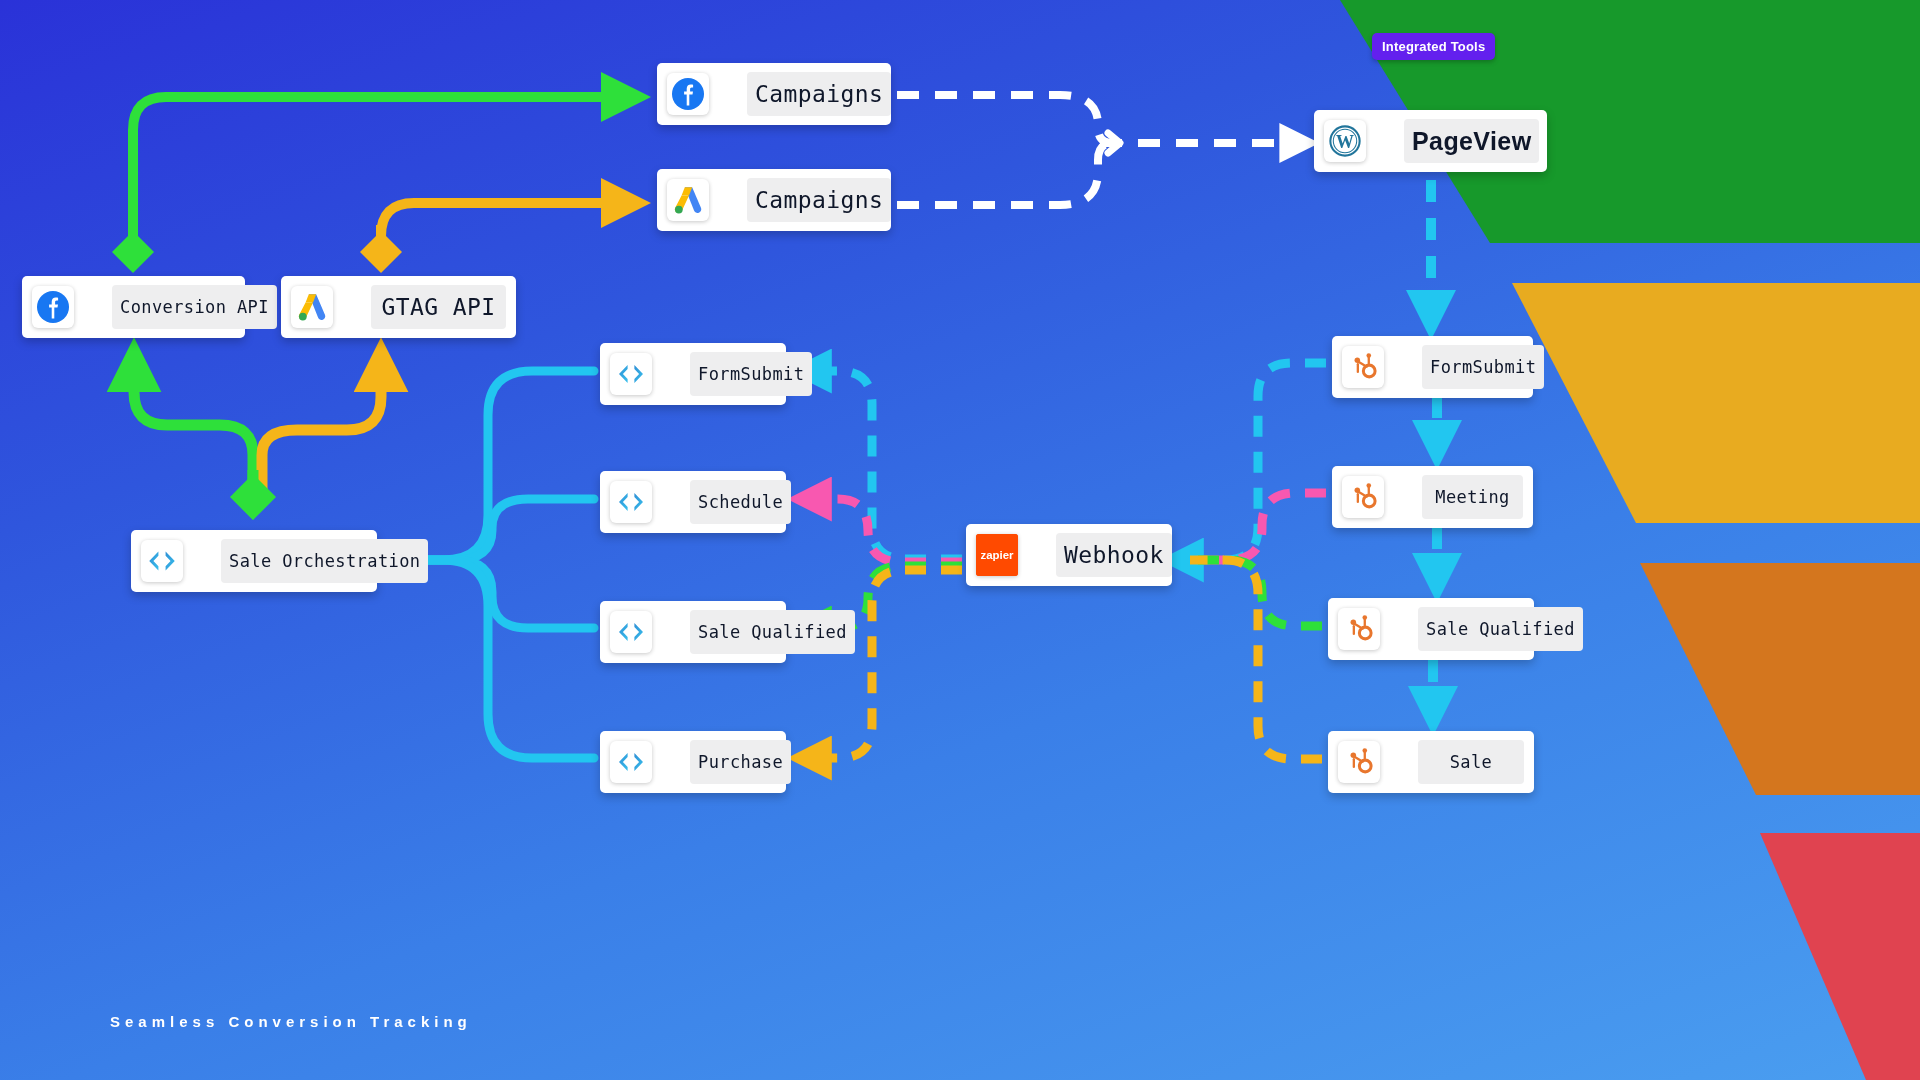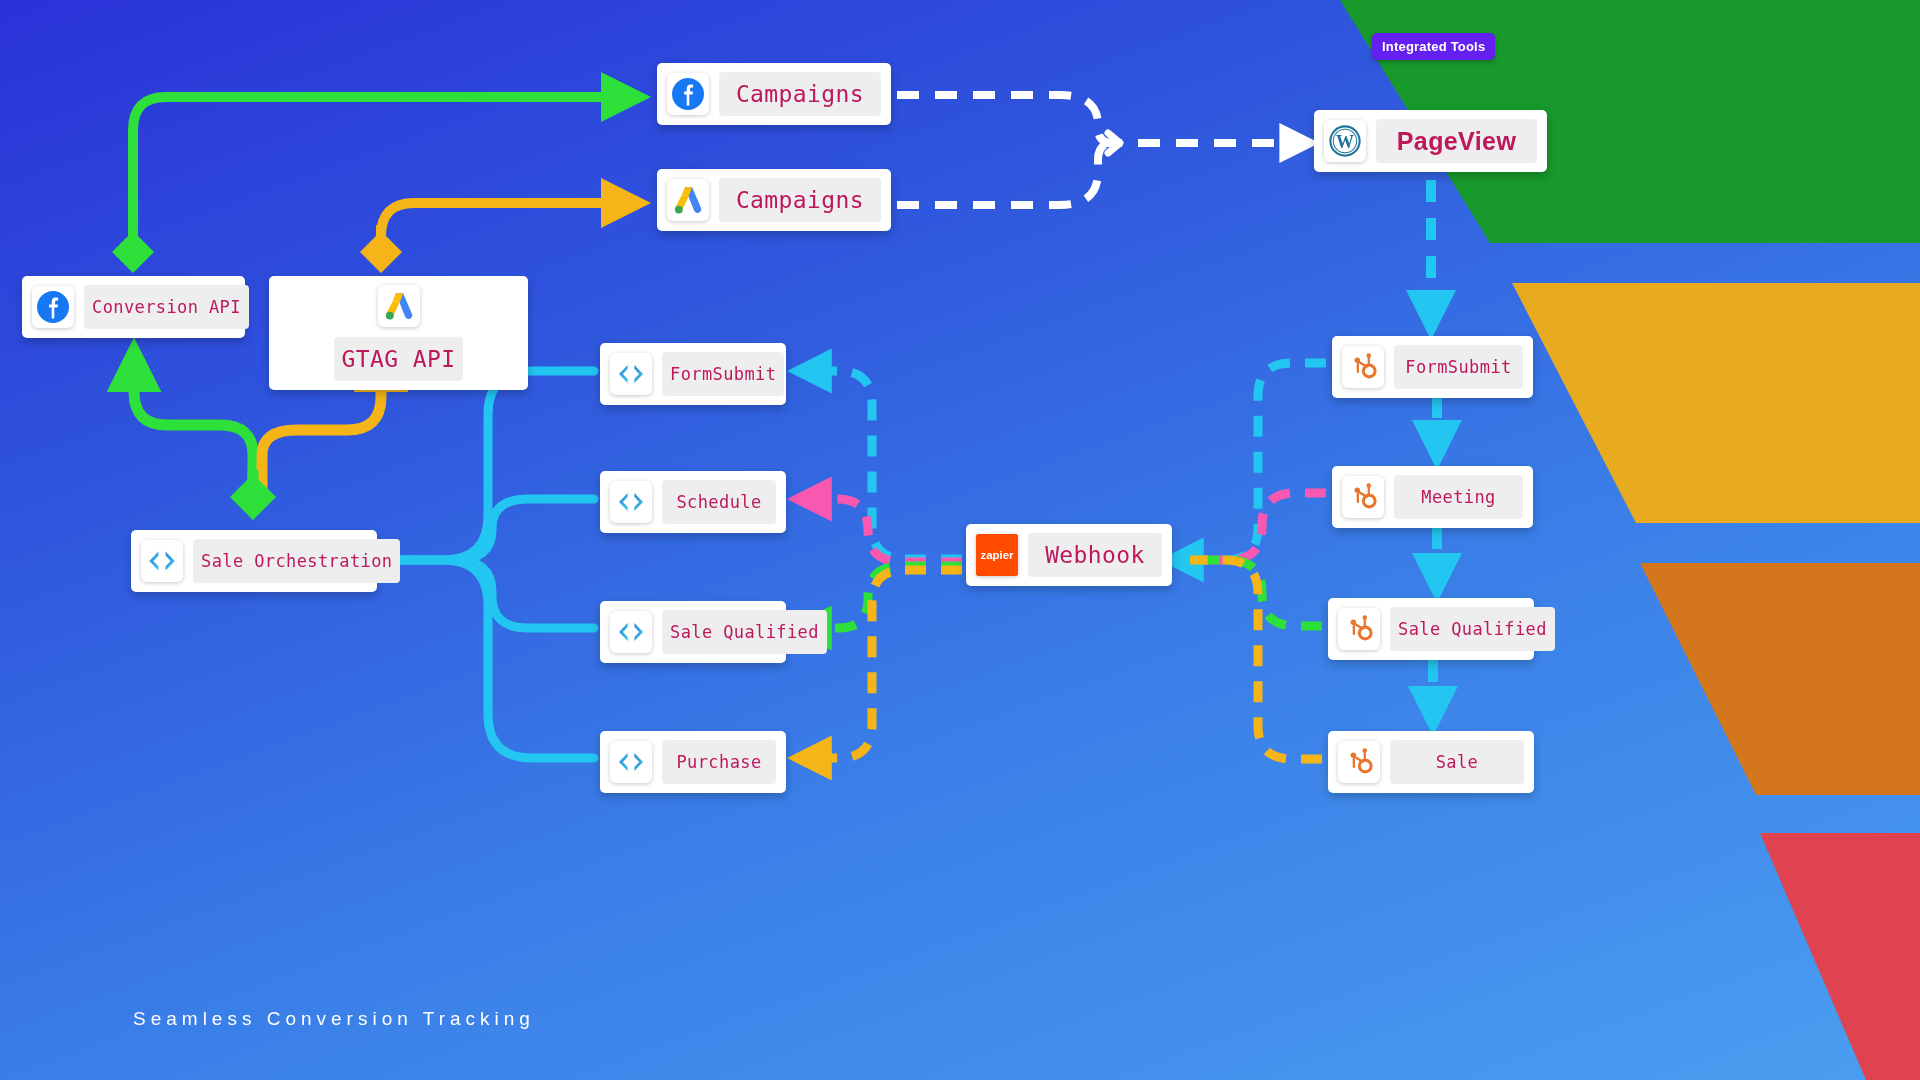--- a/index.html
+++ b/index.html
@@ -43,38 +43,39 @@
   }
   .node .icon-box svg { display: block; }
   .node .label {
     flex: 1 1 auto;
     background: #eeeeef;
     border-radius: 4px;
     height: 44px;
     display: flex; align-items: center; justify-content: center;
     font-family: "DejaVu Sans Mono", "Liberation Mono", monospace;
     font-size: 19px;
-    color: #be185d;
+    color: #0f172a;
     letter-spacing: .4px;
     white-space: nowrap;
     padding: 4px 8px;
+    margin-left: 28px;
   }
   .node.lg .label { font-size: 23px; }
   .node.sm .label { font-size: 17px; text-align: center; }
   .node.sans .label {
     font-family: "Liberation Sans", sans-serif;
     font-weight: bold;
     font-size: 25px;
   }
 
   
   #node-fb-campaigns   { left: 657px;  top: 63px;   width: 234px; }
   #node-gads-campaigns { left: 657px;  top: 169px;  width: 234px; }
   #node-conversion-api { left: 22px;   top: 276px;  width: 223px; }
-  #node-gtag-api       { left: 269px;  top: 276px;  width: 259px; flex-direction: column; }
+  #node-gtag-api       { left: 281px;  top: 276px;  width: 235px; }
   #node-data-orch      { left: 131px;  top: 530px;  width: 246px; }
 
   #node-formsubmit     { left: 600px;  top: 343px;  width: 186px; }
   #node-schedule       { left: 600px;  top: 471px;  width: 186px; }
   #node-salequalified  { left: 600px;  top: 601px;  width: 186px; }
   #node-purchase       { left: 600px;  top: 731px;  width: 186px; }
 
   #node-webhook        { left: 966px;  top: 524px;  width: 206px; }
 
   #node-pageview       { left: 1314px; top: 110px;  width: 233px; }
@@ -109,23 +110,23 @@
   #logo .logo-row { display: flex; align-items: center; gap: 14px; }
   #logo .logo-mark { display: block; }
   #logo .logo-word {
     font-size: 74px;
     font-weight: bold;
     letter-spacing: -2px;
     line-height: .9;
   }
   #logo .logo-tag {
     margin-top: 2px;
-    margin-left: 91px;
-    font-size: 19px;
-    font-weight: normal;
+    margin-left: 68px;
+    font-size: 15px;
+    font-weight: bold;
     letter-spacing: 5px;
   }
 </style>
 </head>
 <body>
 
 <div id="stage">
 
   <svg id="bg-shapes" viewBox="0 0 1920 1080">
     <polygon points="1340,0 1920,0 1920,243 1490,243" fill="#17992b"></polygon>

